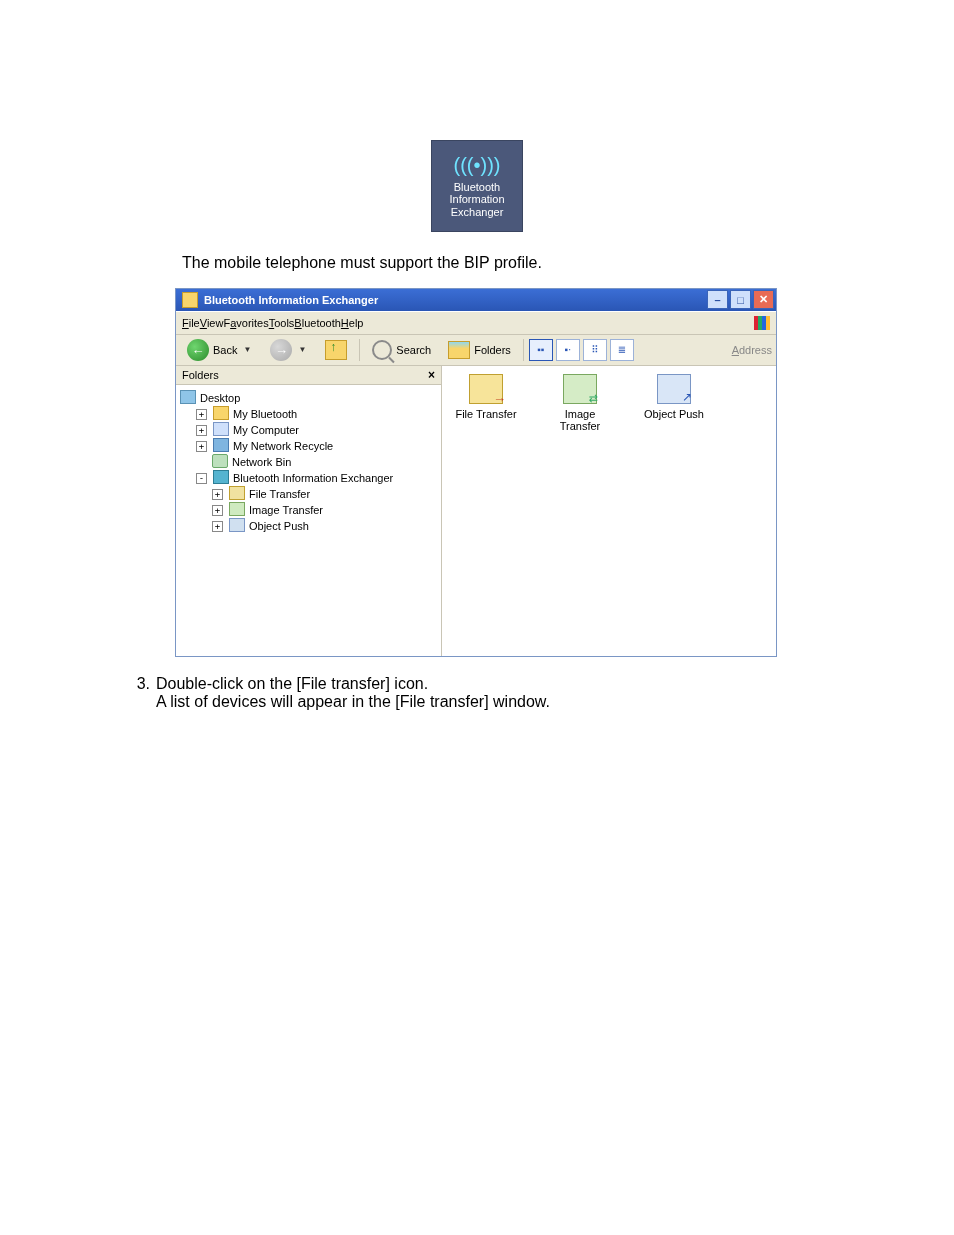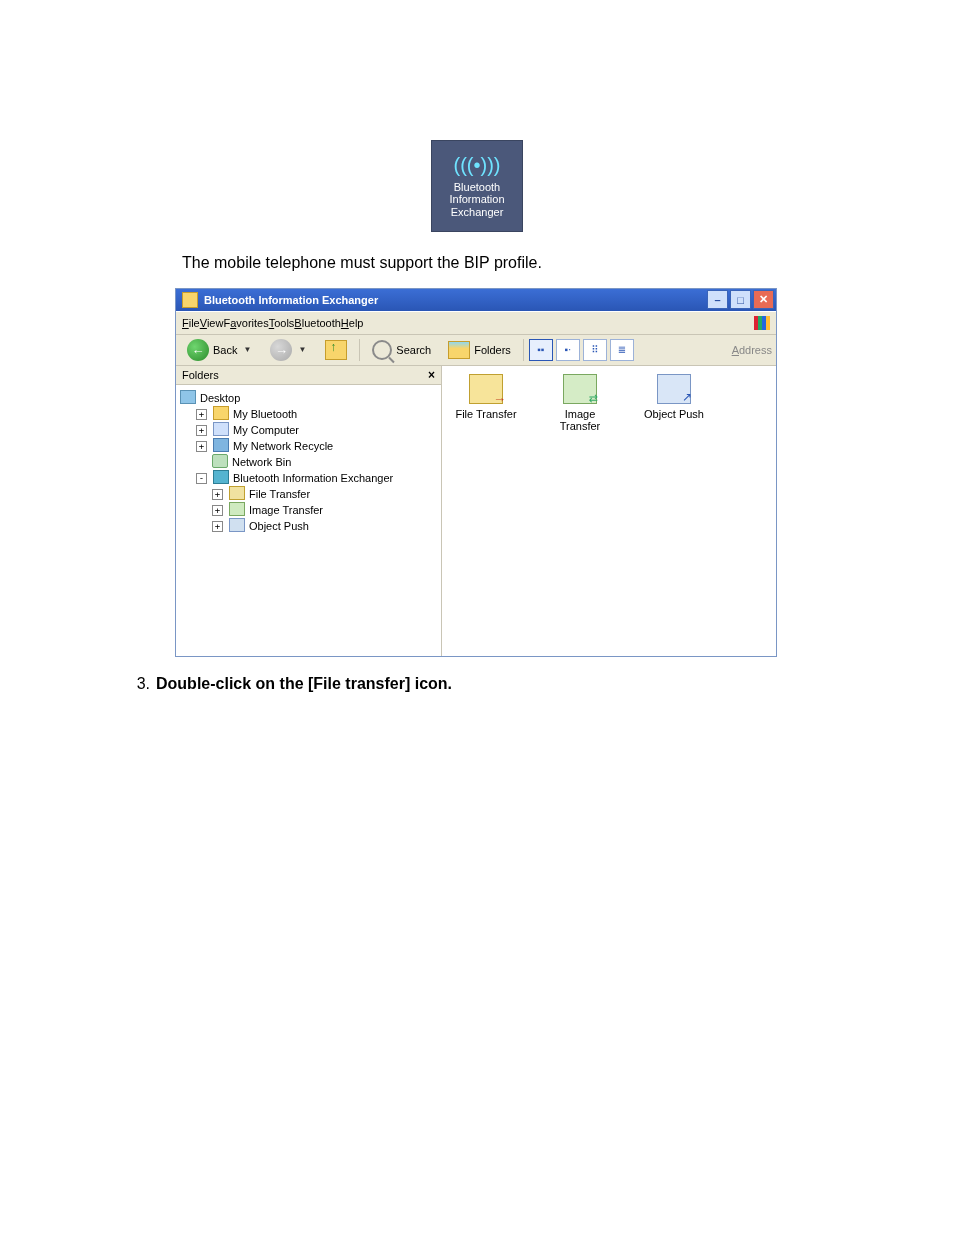--- a/index.html
+++ b/index.html
@@ -57,21 +57,21 @@
 .citem .cic{width:32px;height:28px;margin:0 auto 4px auto}
 .cic.ft{background:#f7e49a;border:1px solid #c0a030;position:relative}
 .cic.ft::after{content:'→';position:absolute;right:-4px;bottom:-3px;color:#c04020;font-weight:bold;font-size:13px}
 .cic.it{background:#d5ecc6;border:1px solid #7aa860;position:relative}
 .cic.it::after{content:'⇄';position:absolute;right:-2px;bottom:-2px;color:#3a6;font-size:11px}
 .cic.op{background:#d9e6f7;border:1px solid #7a96c5;position:relative}
 .cic.op::after{content:'↗';position:absolute;right:-2px;bottom:-2px;color:#2a56b5;font-size:12px}
 .step-row{display:flex;margin:6px 0 0 0}
 .step-num{width:35px;text-align:right;padding-right:6px}
 .step-body{flex:1}
-.step-body .h{font-weight:bold}
+.step-body .h{font-weight:normal}
 </style>
 </head>
 <body>
 <div class="page">
 
 <div class="desktop-icon">
   <div class="signal">(((•)))</div>
   <div>Bluetooth</div>
   <div>Information</div>
   <div>Exchanger</div>
@@ -205,16 +205,17 @@
         <div>Object Push</div>
       </div>
     </div>
   </div>
 </div>
 
 <div class="step-row">
   <div class="step-num">3.</div>
   <div class="step-body">
     <span class="h">Double-click on the [File transfer] icon.</span><br>
+    <span>A list of devices will appear in the [File transfer] window.</span>
   </div>
 </div>
 
 </div>
 
 </body></html>

